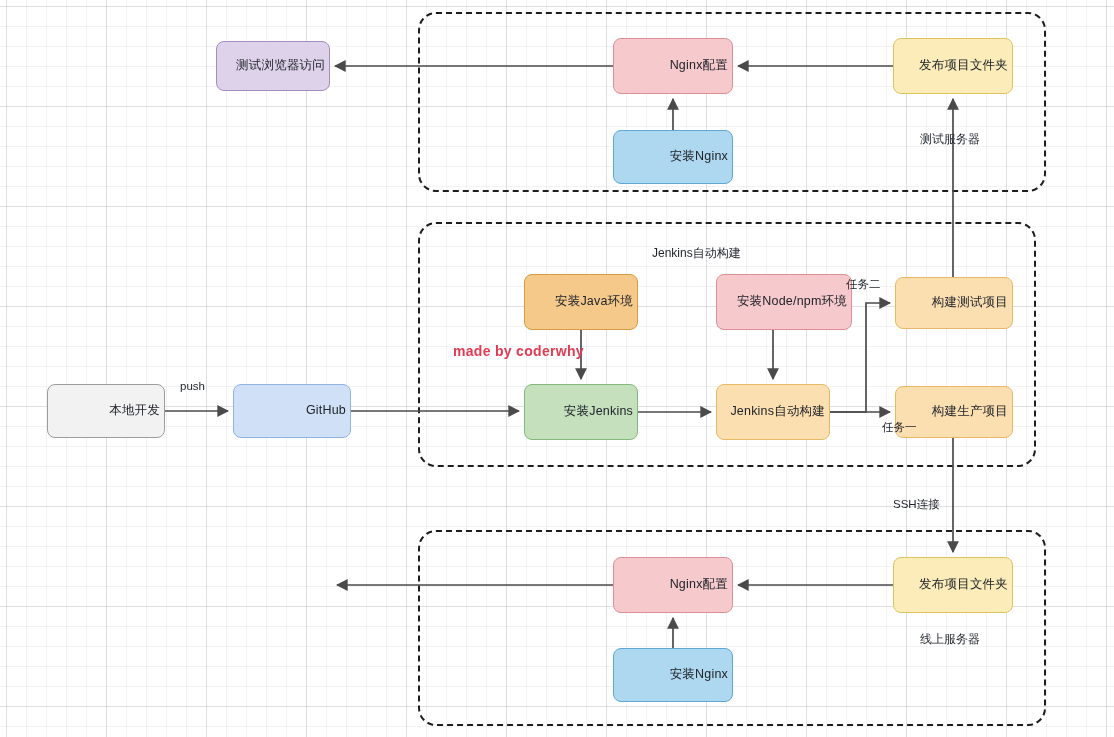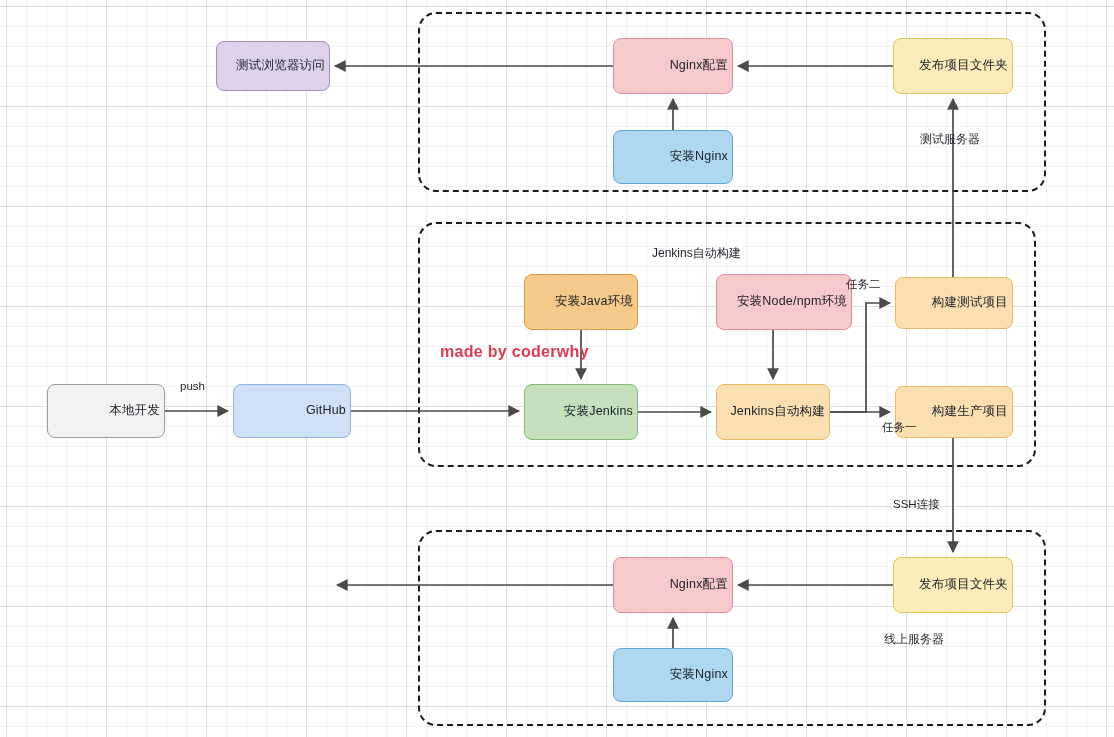--- a/index.html
+++ b/index.html
@@ -63,25 +63,26 @@
     background: transparent;
   }
   .zone-label {
     position: absolute;
     font-size: 12px;
     color: #1f2329;
     white-space: nowrap;
   }
   .watermark {
     position: absolute;
-    font-size: 16px;
+    font-size: 14px;
     font-weight: bold;
     color: #e23a52;
     white-space: nowrap;
     letter-spacing: 0.3px;
+    margin-left: 13px;
   }
 </style>
 </head>
 <body>
 
 <div id="canvas">
 
   <div class="container-box" style="left:418px; top:12px; width:628px; height:180px;"></div>
   <div class="container-box" style="left:418px; top:222px; width:618px; height:245px;"></div>
   <div class="container-box" style="left:418px; top:530px; width:628px; height:196px;"></div>
@@ -192,17 +193,17 @@
   <div class="edge-label" style="left:846px; top:277px;">任务二</div>
 
   <div class="edge-label" style="left:846px; top:420px;margin-left:36px;">任务一</div>
 
   <div class="edge-label" style="left:893px; top:497px;">SSH连接</div>
 
   <div class="zone-label" style="left:652px; top:245px;">Jenkins自动构建</div>
 
   <div class="zone-label" style="left:920px; top:131px;">测试服务器</div>
 
-  <div class="zone-label" style="left:884px; top:631px;text-align:right;">线上服务器</div>
+  <div class="zone-label" style="left:920px; top:631px;text-align:right;">线上服务器</div>
 
   <div class="watermark" style="left:440px; top:343px;">made by coderwhy</div>
 
 </div>
 
 </body></html>

